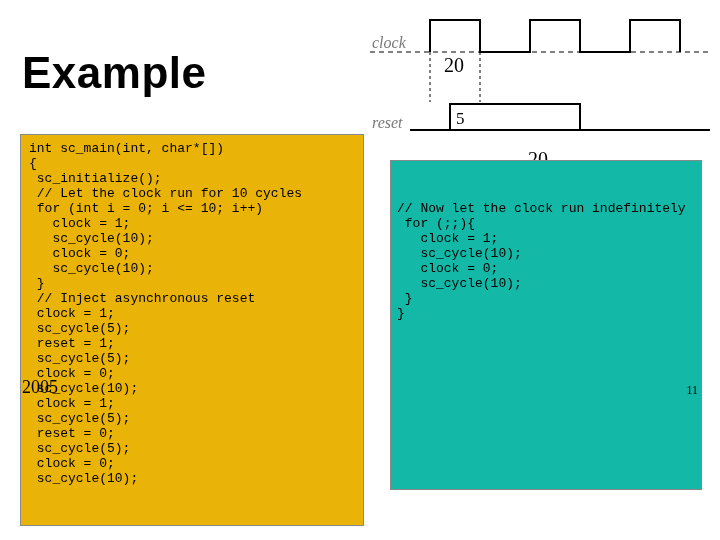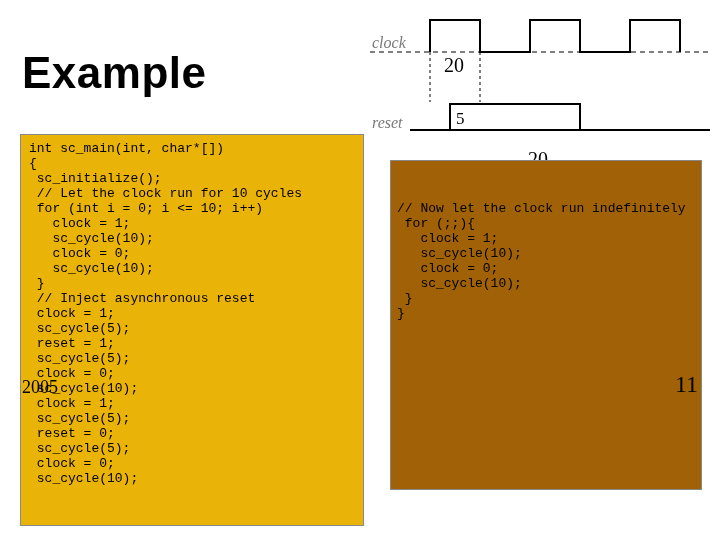--- a/index.html
+++ b/index.html
@@ -7,21 +7,21 @@
   .slide { position: relative; width: 720px; height: 408px; }
   .title { position: absolute; left: 22px; top: 48px; font-family: Arial, sans-serif; font-weight: 900; font-size: 44px; color: #000; letter-spacing: 0.5px; }
   .code-box-left {
     position: absolute; left: 20px; top: 134px; width: 344px; height: 392px;
     border: 1px solid #888; padding: 6px 8px; background: #eab308;
     font-family: "Courier New", monospace; font-size: 13px; line-height: 15px;
     white-space: pre; overflow: hidden;
   }
   .code-box-right {
     position: absolute; left: 390px; top: 160px; width: 312px; height: 330px;
-    border: 1px solid #888; padding: 40px 6px 6px 6px; background: #a16207;
+    border: 1px solid #888; padding: 40px 6px 6px 6px; background: #14b8a6;
     font-family: "Courier New", monospace; font-size: 13px; line-height: 15px;
     white-space: pre; overflow: hidden;
   }
   .timing {
     position: absolute; left: 370px; top: 12px; width: 340px; height: 140px;
   }
   .timing svg { width: 100%; height: 100%; }
   .tlabel { font-family: "Times New Roman", serif; font-style: italic; font-size: 16px; fill: #7a7a7a; }
   .annot { font-family: "Times New Roman", serif; font-size: 20px; fill: #000; }
   .annot2 { font-family: "Times New Roman", serif; font-size: 17px; fill: #000; }
@@ -29,21 +29,21 @@
     position: absolute; left: 528px; top: 148px; font-family: "Times New Roman", serif; font-size: 20px; color: #000;
   }
   .footer-center {
     position: absolute; left: 0; right: 0; bottom: 10px; text-align: center;
     font-family: "Times New Roman", serif; font-size: 18px; color: #000;
   }
   .footer-left {
     position: absolute; left: 22px; bottom: 10px; font-family: "Times New Roman", serif; font-size: 18px; color: #000; margin-top: 36px;
   }
   .footer-right {
-    position: absolute; right: 22px; bottom: 10px; font-family: "Times New Roman", serif; font-size: 24px; color: #000;
+    position: absolute; right: 22px; bottom: 10px; font-family: "Times New Roman", serif; font-size: 12px; color: #000;
   }
 </style>
 </head>
 <body>
 
 <div class="slide">
   <div class="title">Example</div>
 
   <div class="timing">
     <svg viewBox="0 0 340 140">

